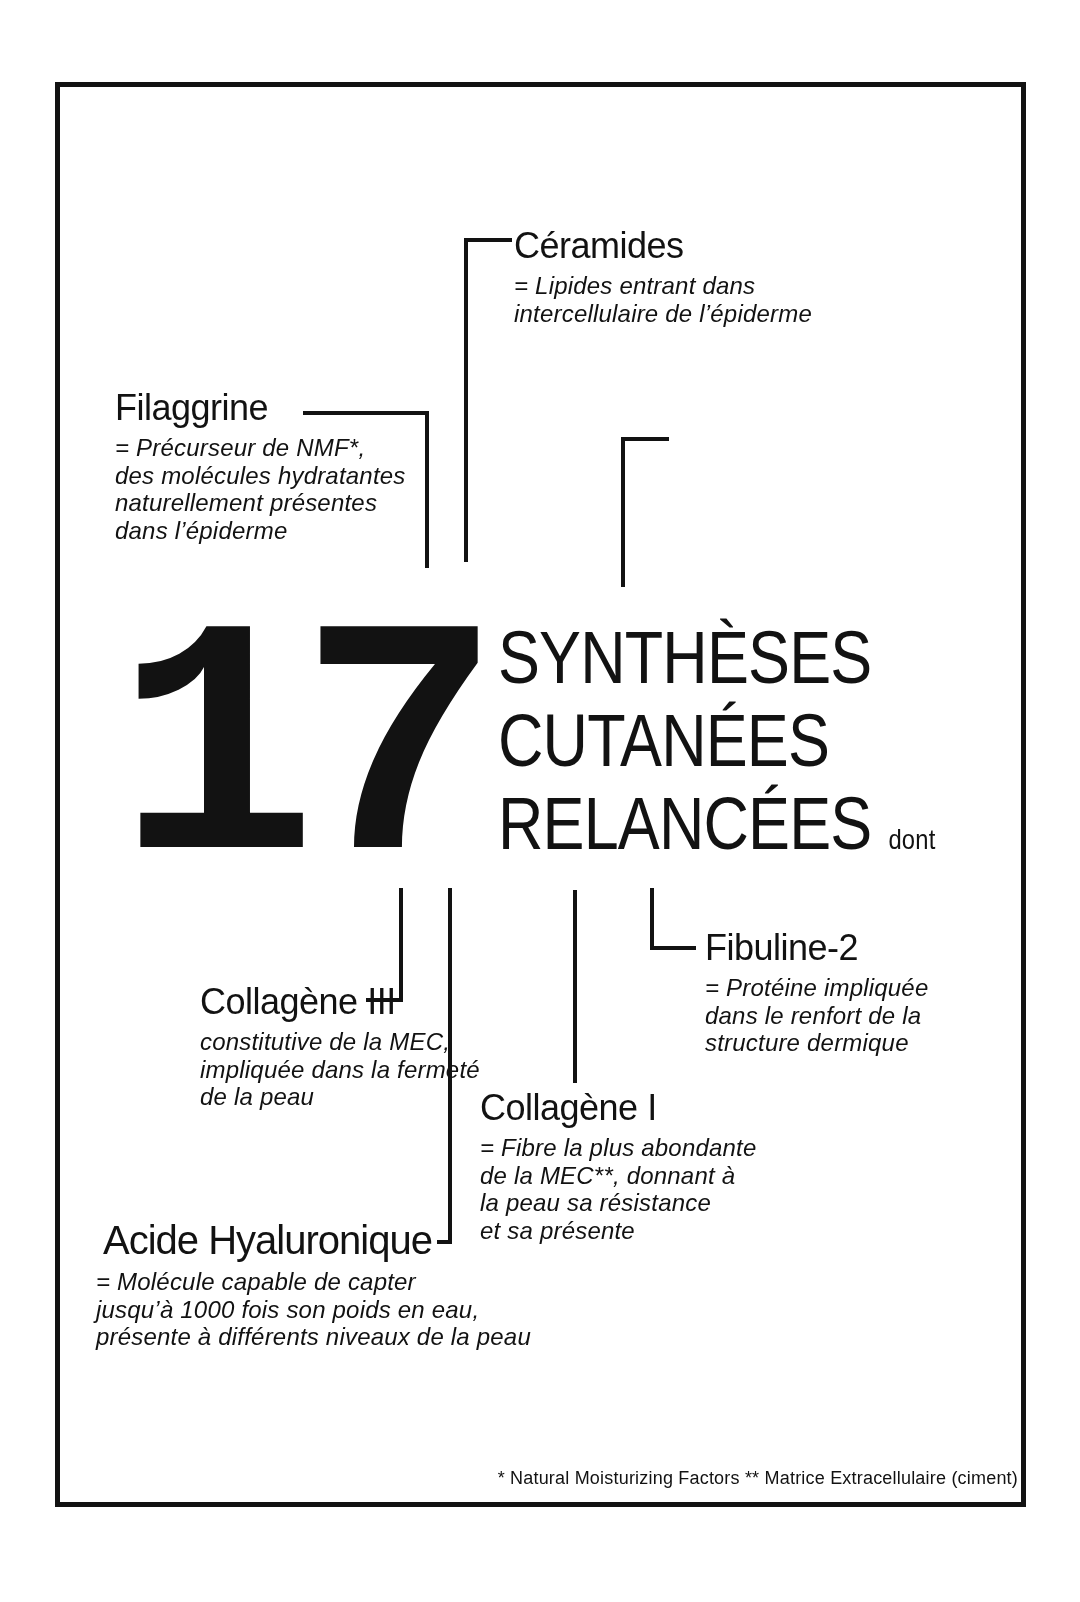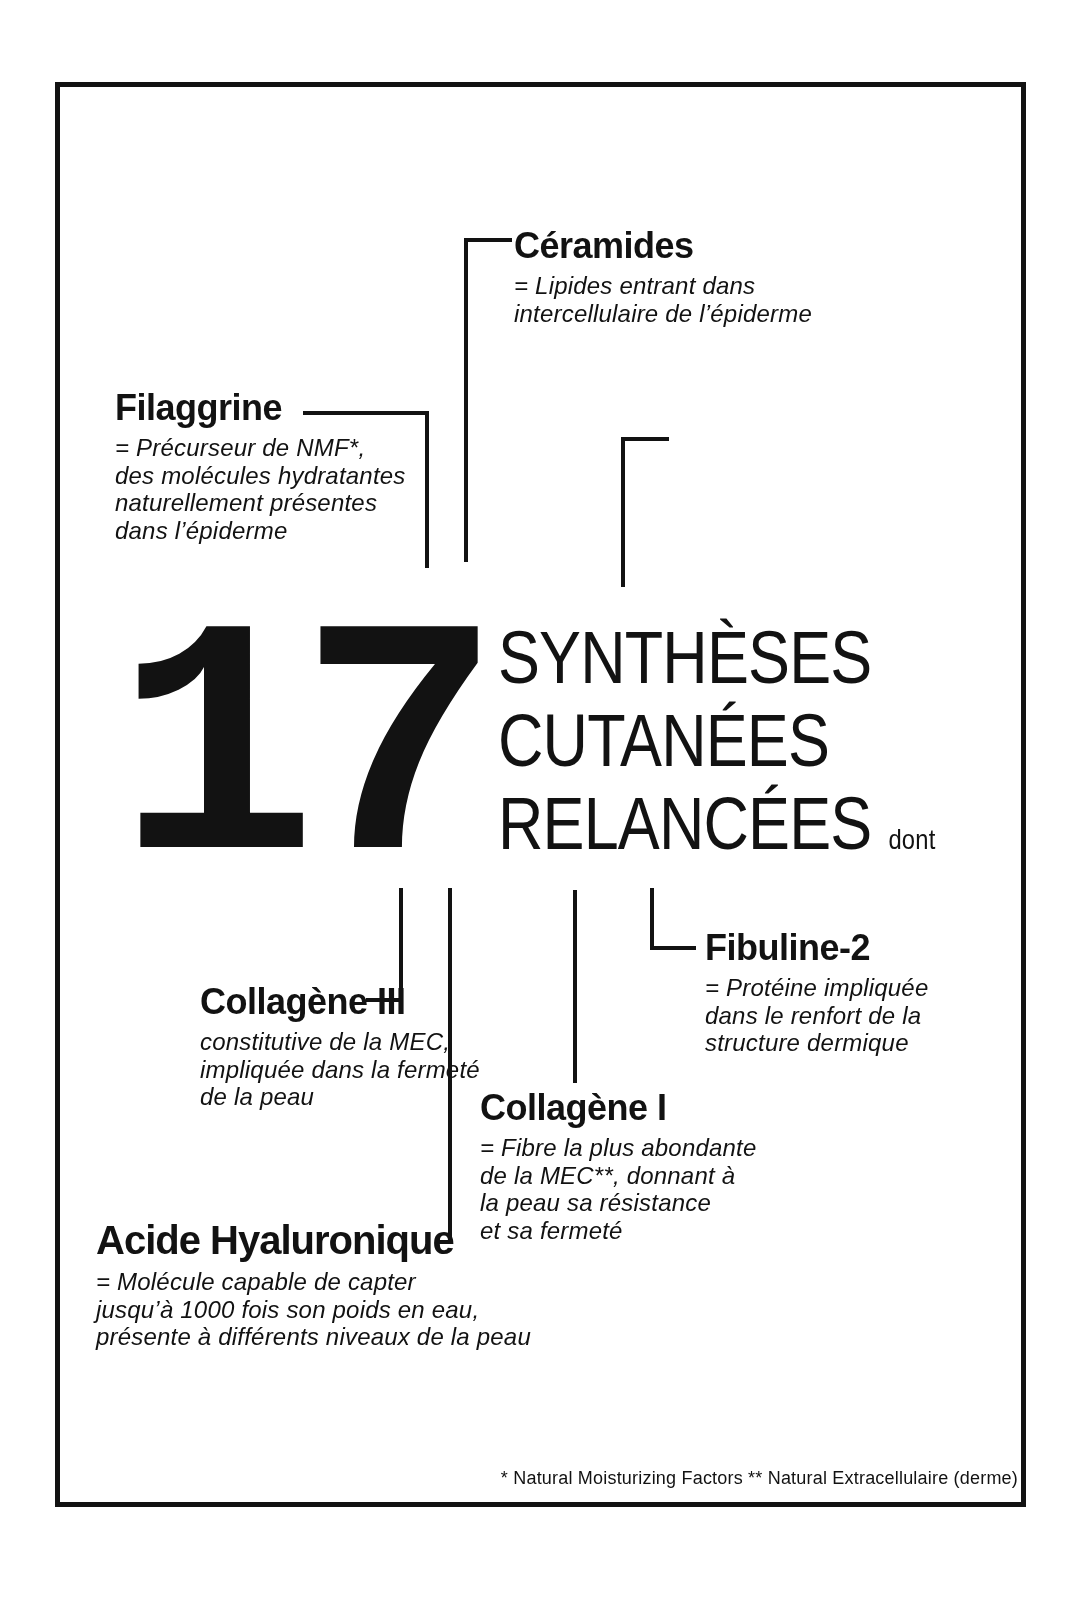--- a/index.html
+++ b/index.html
@@ -27,34 +27,34 @@
   #col3-h { left:366px; top:998px;  width:37px;  height:4px; }
   #aci-v  { left:448px; top:888px;  width:4px;   height:356px; }
   #aci-h  { left:437px; top:1240px; width:15px;  height:4px; }
   #col1-v { left:573px; top:890px;  width:4px;   height:193px; }
   #fib-v  { left:650px; top:888px;  width:4px;   height:62px; }
   #fib-h  { left:650px; top:946px;  width:46px;  height:4px; }
 
   
   .item { position:absolute; }
   .item-title {
-    font-weight:700; font-size:36px; line-height:40px; letter-spacing:-0.5px;
+    font-weight:400; font-size:36px; line-height:40px; letter-spacing:-0.5px;
     white-space:nowrap;
   }
   .desc { margin-top:6px; font-size:24px; line-height:27.5px; letter-spacing:0.2px; }
   .desc div { white-space:nowrap;font-style:italic; }
 
   #item-ceramides        { left:514px; top:226px; }
   #item-filaggrine       { left:115px; top:388px; }
   #item-glucosylceramide { left:688px; top:414px; letter-spacing:-1px; }
   #item-fibuline2        { left:705px; top:928px; }
   #item-collagene3       { left:158px; top:982px;margin-left:42px; }
   #item-collagene1       { left:480px; top:1088px; }
   #item-acide            { left:96px;  top:1218px; }
-  #item-acide .item-title { font-size:40px; line-height:44px; letter-spacing:-1px; }
+  #item-acide .item-title { font-size:40px; line-height:44px; letter-spacing:-1px;margin-left:7px; }
 
   
   #big-number {
     position:absolute; left:116px; top:633px;
     font-size:335px; line-height:250px; font-weight:700; letter-spacing:-18px;
     white-space:nowrap;
     font-family:Liberation Mono, monospace;
   }
   #headline {
     position:absolute; left:498px; top:616px;
@@ -135,28 +135,28 @@
       <div>de la peau</div>
     </div>
   </div>
 
   <div class="item" id="item-collagene1">
     <div class="item-title">Collagène I</div>
     <div class="desc">
       <div>= Fibre la plus abondante</div>
       <div>de la MEC**, donnant à</div>
       <div>la peau sa résistance</div>
-      <div>et sa fermeté</div>
+      <div>et sa présente</div>
     </div>
   </div>
 
   <div class="item" id="item-acide">
     <div class="item-title">Acide Hyaluronique</div>
     <div class="desc">
       <div>= Molécule capable de capter</div>
       <div>jusqu’à 1000 fois son poids en eau,</div>
       <div>présente à différents niveaux de la peau</div>
     </div>
   </div>
 
-  <div id="footnote">* Natural Moisturizing Factors ** Natural Extracellulaire (derme)</div>
+  <div id="footnote">* Natural Moisturizing Factors ** Matrice Extracellulaire (ciment)</div>
 
 </div>
 
 </body></html>

